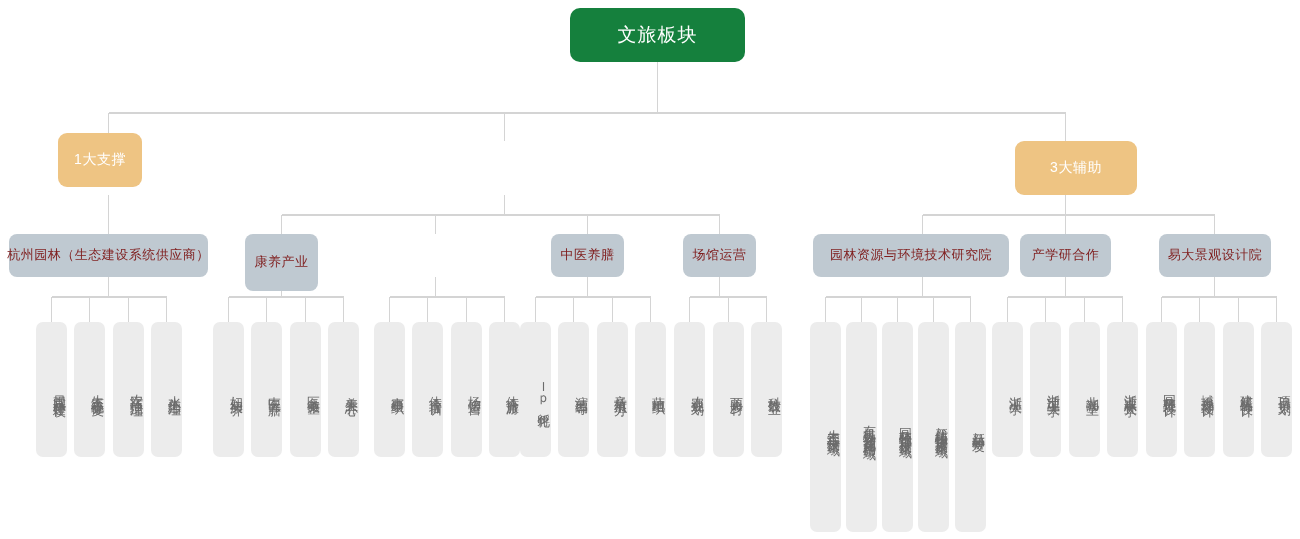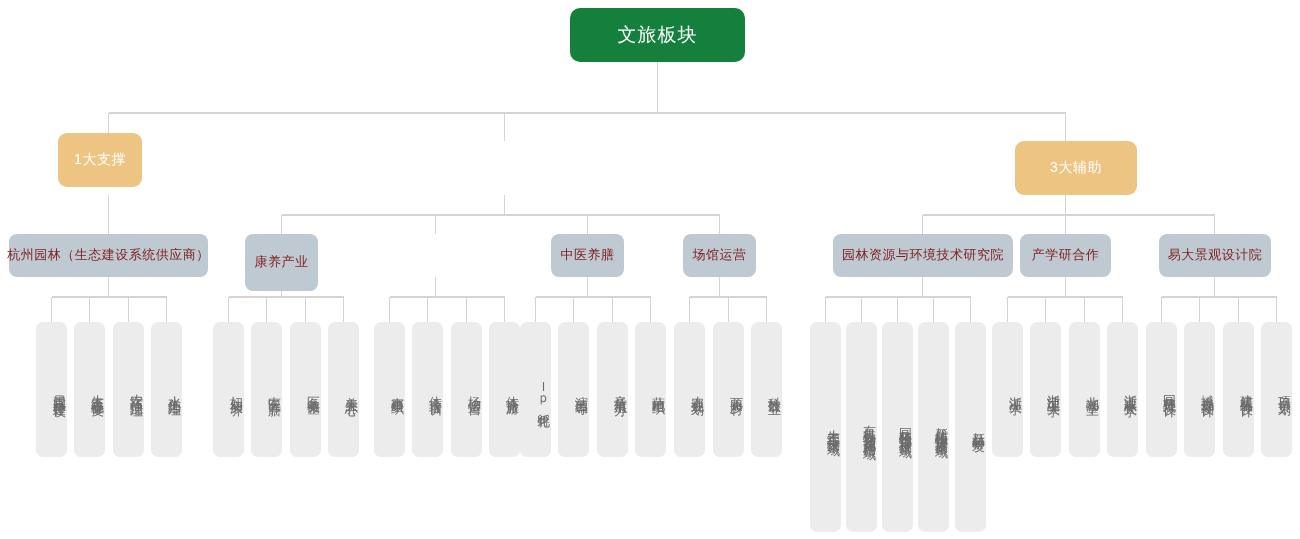--- a/index.html
+++ b/index.html
@@ -172,21 +172,21 @@
   </div>
   <div class="node lvl3" style="left:245px; top:234px; width:73px; height:57px;">
     <span>康养产业</span>
   </div>
   <div class="node lvl3" style="left:551px; top:234px; width:73px; height:43px;">
     <span>中医养膳</span>
   </div>
   <div class="node lvl3" style="left:683px; top:234px; width:73px; height:43px;">
     <span>场馆运营</span>
   </div>
-  <div class="node lvl3" style="left:813px; top:234px; width:180px; height:43px;margin-left:20px;">
+  <div class="node lvl3" style="left:813px; top:234px; width:196px; height:43px;">
     <span>园林资源与环境技术研究院</span>
   </div>
   <div class="node lvl3" style="left:1020px; top:234px; width:91px; height:43px;">
     <span>产学研合作</span>
   </div>
   <div class="node lvl3" style="left:1159px; top:234px; width:112px; height:43px;justify-content:center;">
     <span>易大景观设计院</span>
   </div>
 
   <div class="node leaf" style="left:36px; top:322px; width:31px; height:135px;">

